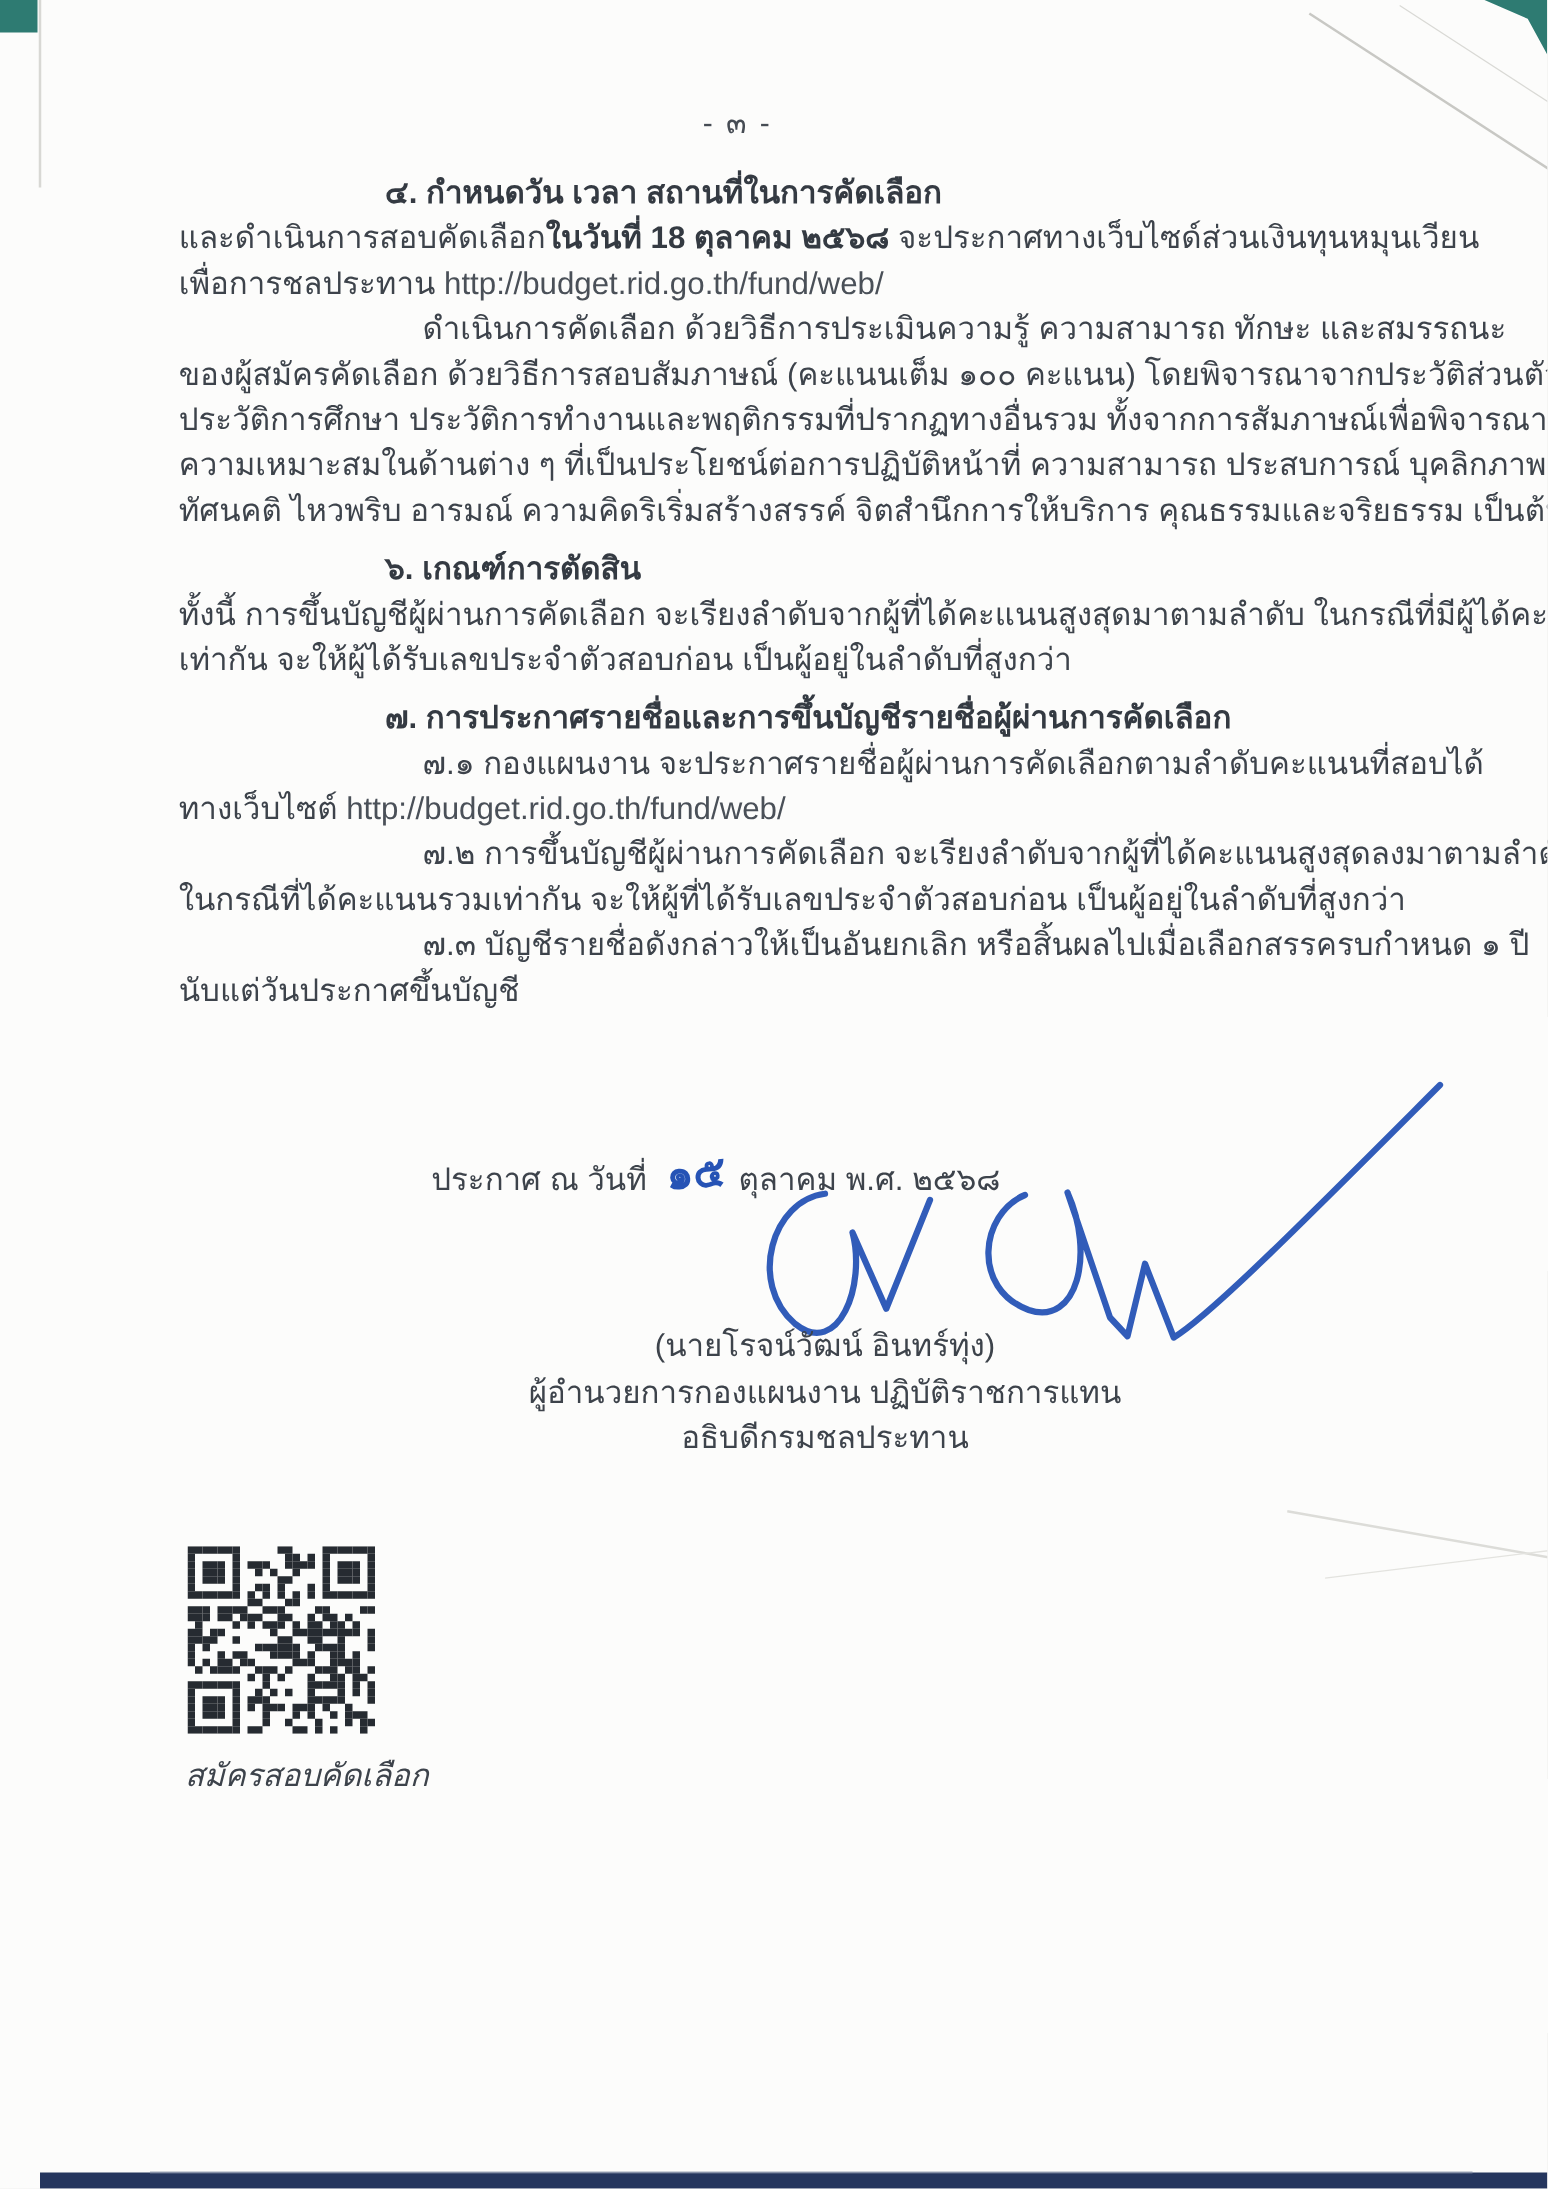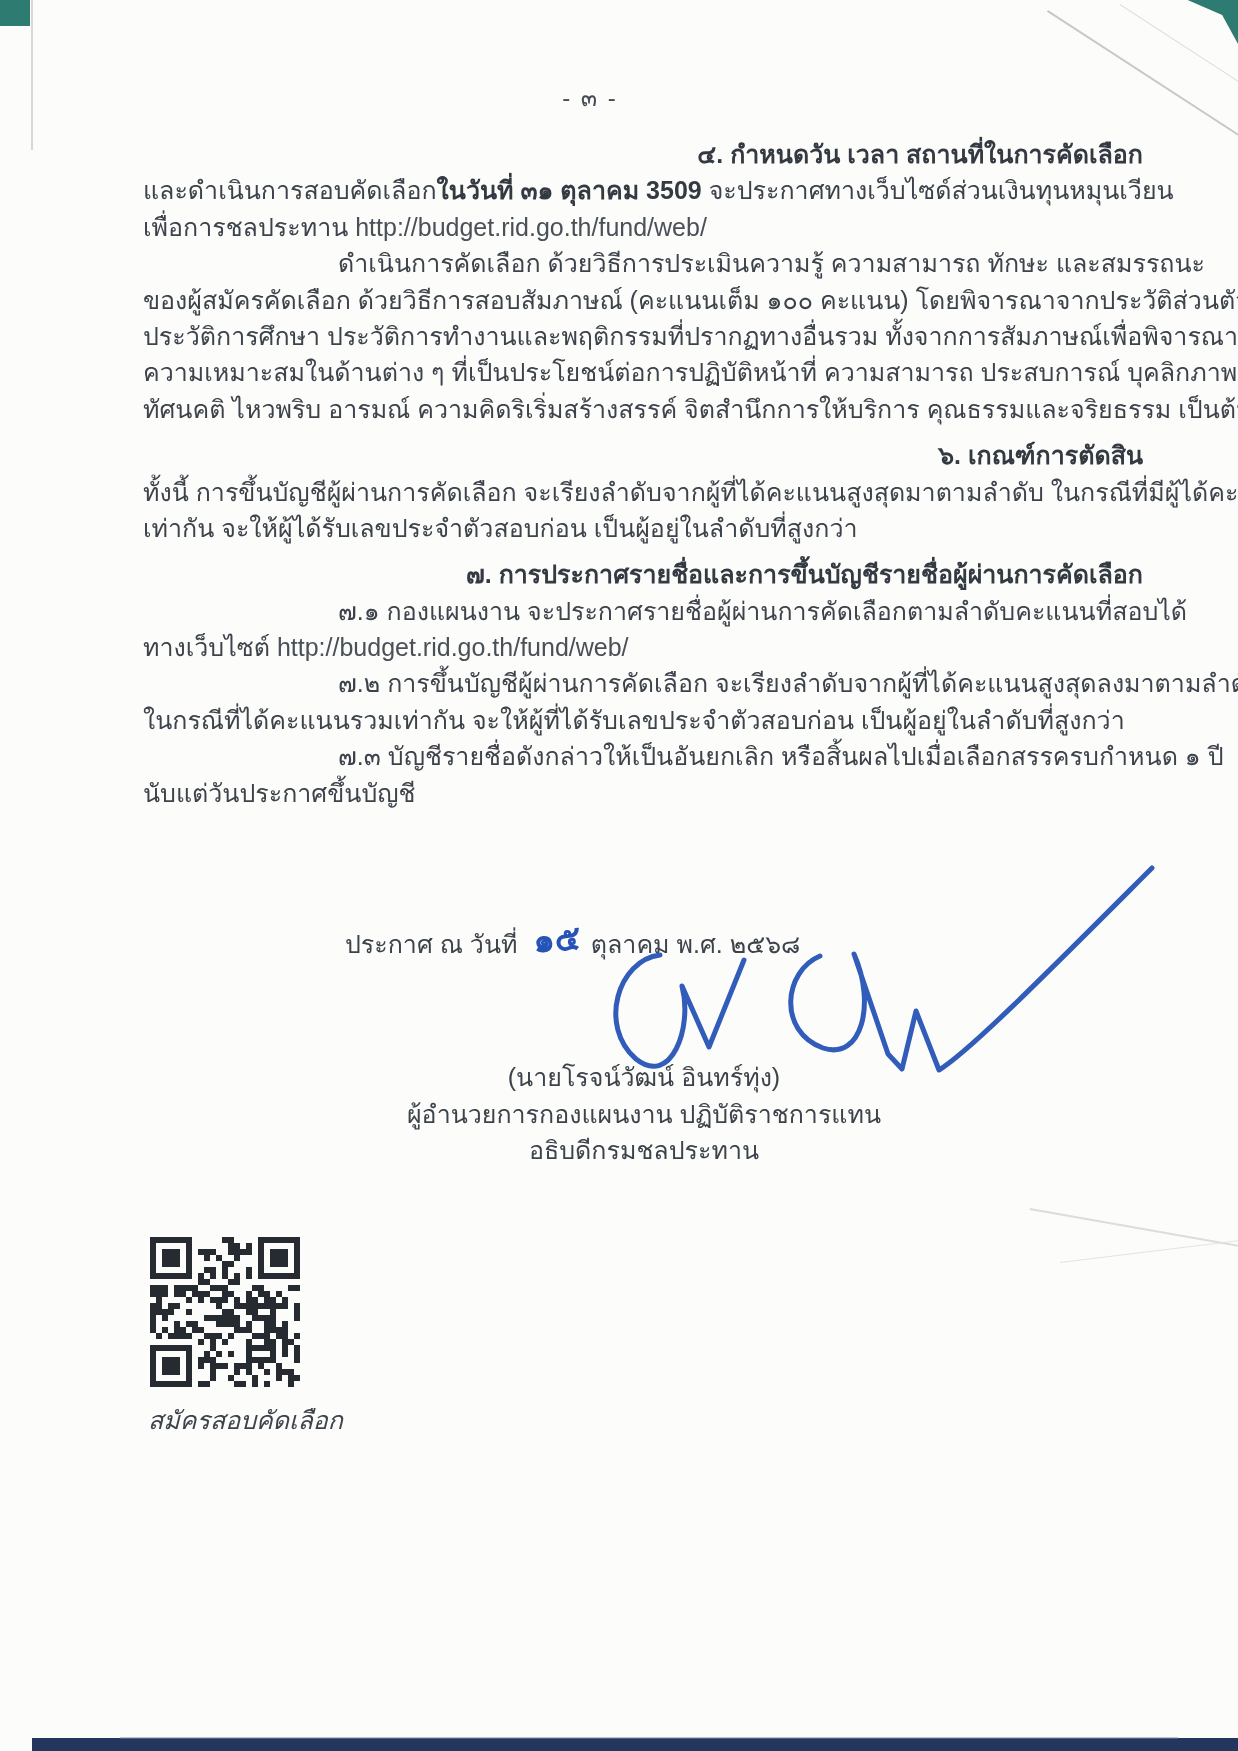--- a/index.html
+++ b/index.html
@@ -28,36 +28,36 @@
     transform:rotate(-7deg);transform-origin:left top;}
   .edge-l{position:absolute;left:31px;top:0;width:2px;height:150px;background:#d8d8d4;}
   .bottom-strip{position:absolute;left:32px;right:0;bottom:0;height:13px;background:var(--bottom-bar,#25365e);}
   .bottom-strip2{position:absolute;left:120px;right:60px;bottom:12px;height:2px;background:#7d8aa4;opacity:.5;}
 
   
   .page-number{position:absolute;left:0;top:78px;width:1180px;text-align:center;
     font-size:24px;letter-spacing:2px;color:#464c54;}
   .doc-body{position:absolute;left:143px;top:136px;width:1000px;font-size:25px;}
   .docline{height:36.4px;line-height:36.4px;white-space:nowrap;}
-  .docline.heading{font-weight:700;padding-left:165px;margin-top:10px;color:#343a42;text-align:right;}
+  .docline.heading{font-weight:700;padding-left:165px;margin-top:10px;color:#343a42;}
   .docline.heading:first-child{margin-top:0;}
   .docline.first{text-indent:195px;}
   .docline .b{font-weight:700;color:#343a42;}
   .docline .link{color:#4a5058;}
 
   .date-line{position:absolute;left:345px;top:921px;font-size:25px;line-height:40px;white-space:nowrap;}
   .date-line .hand{color:var(--ink-blue,#2653b5);font-size:34px;font-weight:600;
     display:inline-block;transform:rotate(-4deg);margin:0 10px;position:relative;top:-2px;}
   .date-line .seg{margin-right:6px;}
 
   .signature-wrap{position:absolute;left:530px;top:848px;width:660px;height:230px;pointer-events:none;}
   .signature-wrap svg path{stroke:var(--ink-blue,#2653b5);stroke-width:5;fill:none;
     stroke-linecap:round;stroke-linejoin:round;opacity:.95;}
 
-  .signatory{position:absolute;left:384px;top:1059px;width:520px;text-align:center;font-size:25px;}
+  .signatory{position:absolute;left:400px;top:1059px;width:520px;text-align:center;font-size:25px;}
   .signatory div{height:36.5px;line-height:36.5px;white-space:nowrap;}
 
   .qr-block{position:absolute;left:150px;top:1237px;}
   .qr-caption{position:absolute;left:148px;top:1400px;font-size:25px;color:#3d434b;white-space:nowrap;font-style:italic;}
 </style>
 </head>
 <body>
 
 <div class="page">
 
@@ -68,21 +68,21 @@
   <div class="crease-r1"></div>
   <div class="crease-r2"></div>
   <div class="edge-l"></div>
   <div class="bottom-strip"></div>
   <div class="bottom-strip2"></div>
 
   <div class="page-number">- ๓ -</div>
 
   <div class="doc-body">
       <div class="docline heading"><span>๔. กำหนดวัน เวลา สถานที่ในการคัดเลือก</span></div>
-      <div class="docline flush"><span>และดำเนินการสอบคัดเลือก</span><span class="b">ในวันที่ ๓๑ ตุลาคม 3509</span><span> จะประกาศทางเว็บไซด์ส่วนเงินทุนหมุนเวียน</span></div>
+      <div class="docline flush"><span>และดำเนินการสอบคัดเลือก</span><span class="b">ในวันที่ 18 ตุลาคม ๒๕๖๘</span><span> จะประกาศทางเว็บไซด์ส่วนเงินทุนหมุนเวียน</span></div>
       <div class="docline flush"><span>เพื่อการชลประทาน </span><span class="link">http://budget.rid.go.th/fund/web/</span></div>
       <div class="docline first"><span>ดำเนินการคัดเลือก ด้วยวิธีการประเมินความรู้ ความสามารถ ทักษะ และสมรรถนะ</span></div>
       <div class="docline flush"><span>ของผู้สมัครคัดเลือก ด้วยวิธีการสอบสัมภาษณ์ (คะแนนเต็ม ๑๐๐ คะแนน) โดยพิจารณาจากประวัติส่วนตัว</span></div>
       <div class="docline flush"><span>ประวัติการศึกษา ประวัติการทำงานและพฤติกรรมที่ปรากฏทางอื่นรวม ทั้งจากการสัมภาษณ์เพื่อพิจารณา</span></div>
       <div class="docline flush"><span>ความเหมาะสมในด้านต่าง ๆ ที่เป็นประโยชน์ต่อการปฏิบัติหน้าที่ ความสามารถ ประสบการณ์ บุคลิกภาพ</span></div>
       <div class="docline flush"><span>ทัศนคติ ไหวพริบ อารมณ์ ความคิดริเริ่มสร้างสรรค์ จิตสำนึกการให้บริการ คุณธรรมและจริยธรรม เป็นต้น</span></div>
       <div class="docline heading"><span>๖. เกณฑ์การตัดสิน</span></div>
       <div class="docline flush"><span>ทั้งนี้ การขึ้นบัญชีผู้ผ่านการคัดเลือก จะเรียงลำดับจากผู้ที่ได้คะแนนสูงสุดมาตามลำดับ ในกรณีที่มีผู้ได้คะแนน</span></div>
       <div class="docline flush"><span>เท่ากัน จะให้ผู้ได้รับเลขประจำตัวสอบก่อน เป็นผู้อยู่ในลำดับที่สูงกว่า</span></div>
       <div class="docline heading"><span>๗. การประกาศรายชื่อและการขึ้นบัญชีรายชื่อผู้ผ่านการคัดเลือก</span></div>

